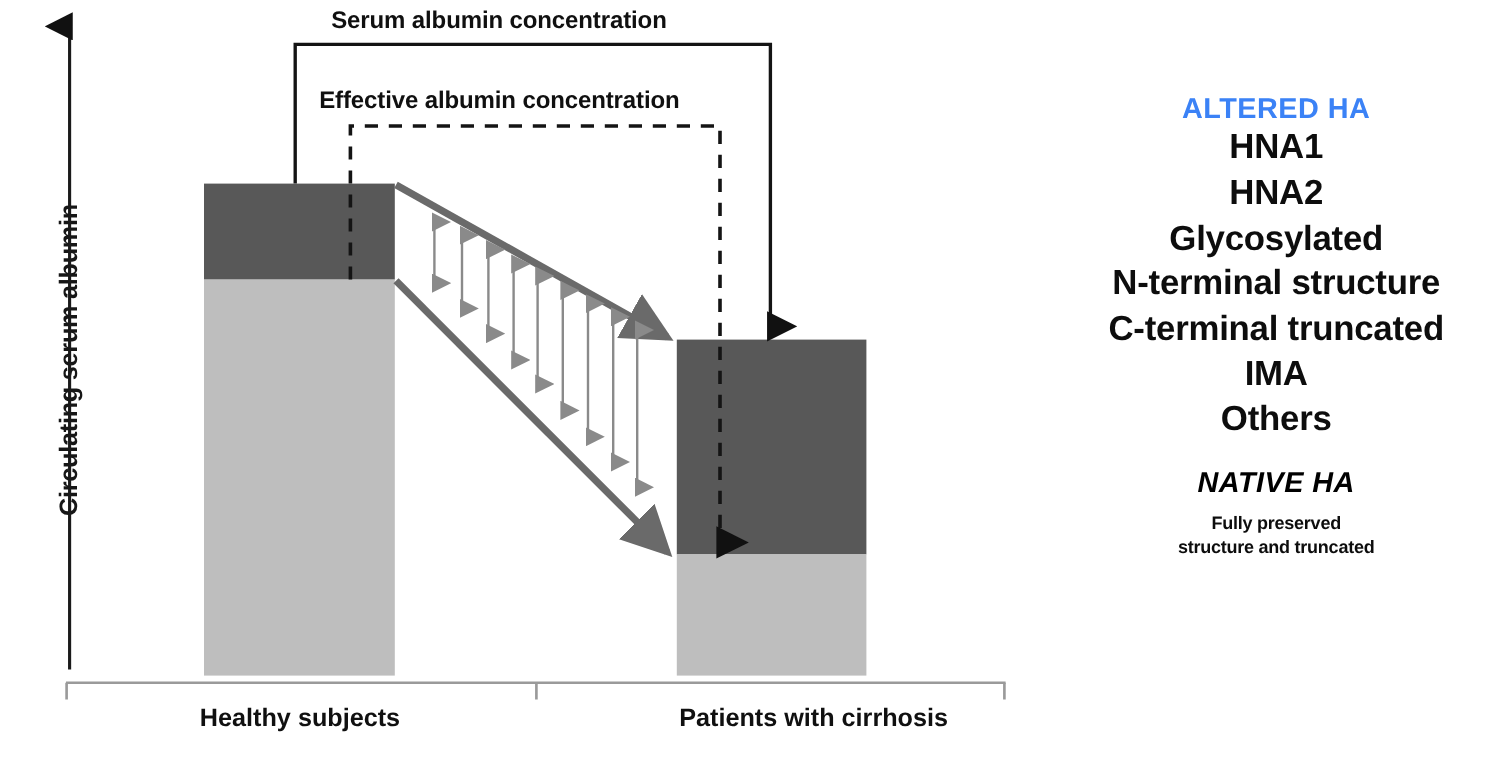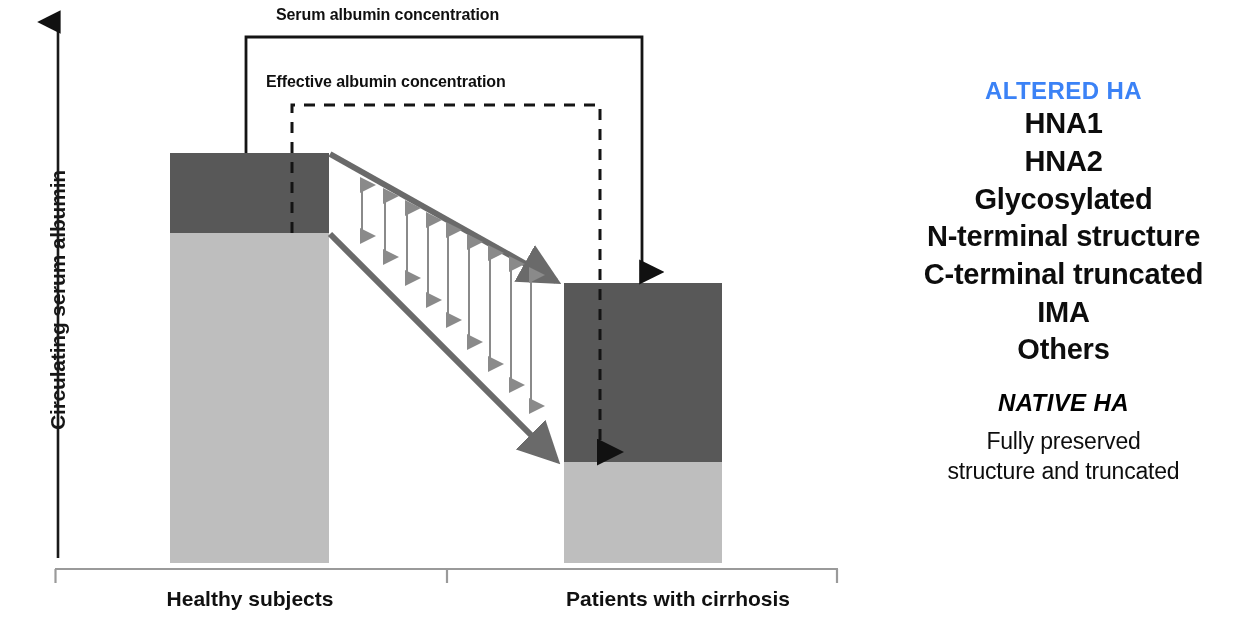--- a/index.html
+++ b/index.html
@@ -53,21 +53,21 @@
   
   .bar-seg {
     position: absolute;
   }
   .seg-altered { background: #585858; }
   .seg-native  { background: #bebebe; }
 
   
   .bracket-label {
     position: absolute;
-    font-size: 16px;
+    font-size: 20px;
     font-weight: bold;
     color: #101010;
     white-space: nowrap;
     letter-spacing: -0.1px;
   }
 
   
   .xcat {
     position: absolute;
     top: 587px;
@@ -107,22 +107,22 @@
     position: absolute;
     left: 0; right: 0;
     top: 76px;
   }
   .legend-block-native {
     position: absolute;
     left: 0; right: 0;
     top: 388px;
   }
   .legend-native-line {
-    font-size: 23px;
-    font-weight: normal;
+    font-size: 15px;
+    font-weight: bold;
     color: #0d0d0d;
     line-height: 1.30;
     letter-spacing: -0.2px;
     white-space: nowrap;
   }
   .legend-native-lines { margin-top: 10px; }
 </style>
 </head>
 <body>
 

